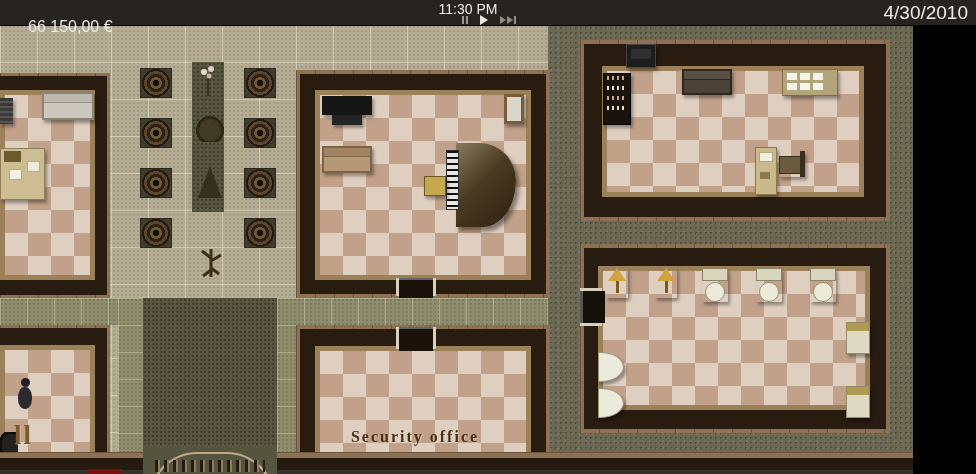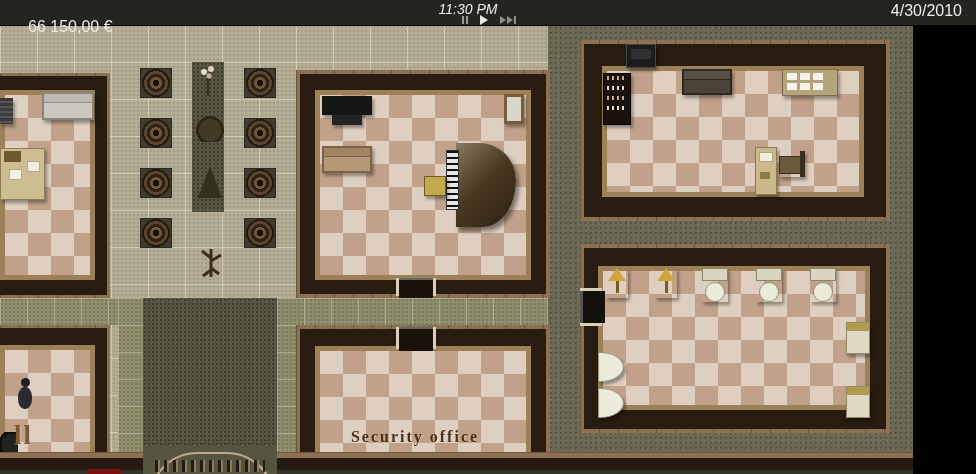--- a/index.html
+++ b/index.html
@@ -31,31 +31,31 @@
   .trim{background-color:#8d7152;
     background-image:linear-gradient(90deg,rgba(0,0,0,.25) 1px,transparent 1px);
     background-size:19px 100%;}
   .trimh{background-color:#8d7152;
     background-image:linear-gradient(rgba(0,0,0,.25) 1px,transparent 1px);
     background-size:100% 19px;}
   
   .topbar{left:0;top:0;width:976px;height:25px;background:#262420;color:#ececec;
     border-bottom:1px solid #000;z-index:50;}
   .money{left:28px;top:18px;font-size:16px;}
-  .clock{left:0;top:1px;width:936px;text-align:center;font-size:14px;font-style:italic;}
+  .clock{left:0;top:1px;width:936px;text-align:center;font-size:14px;}
   .ctrl-row{left:462px;top:15px;width:70px;height:10px;display:flex;gap:12px;align-items:center;}
   .pausebars{display:flex;gap:2px;}
   .pausebars i{display:block;width:2px;height:8px;background:#9a9a92;}
   .tri{width:0;height:0;border-top:5px solid transparent;border-bottom:5px solid transparent;
        border-left:8px solid #e9e9e2;}
   .ffwd{display:flex;align-items:center;gap:1px;}
   .ffwd .t{width:0;height:0;border-top:4px solid transparent;border-bottom:4px solid transparent;
        border-left:6px solid #8f8f86;}
   .ffwd .bar{width:2px;height:8px;background:#8f8f86;}
-  .date{right:14px;top:2px;font-size:16px;}
+  .date{right:8px;top:2px;font-size:19px;}
   
   .fountain{width:32px;height:30px;background-color:#3f3c2d;
     background-image:radial-gradient(circle at 50% 50%,#16100a 0 3px,#6f5836 3px 6px,
       #2c2114 6px 9px,#59462c 9px 12px,#241a0f 12px 14px,transparent 14px);
     box-shadow:0 0 0 1px rgba(0,0,0,.3) inset;}
   .lamp{width:22px;height:30px;}
   .lamp .shade{width:0;height:0;margin:0 auto;border-left:9px solid transparent;
     border-right:9px solid transparent;border-bottom:13px solid #d2a43e;}
   .lamp .stem{width:3px;height:12px;margin:0 auto;background:#7a5c1e;}
   .toilet{width:26px;height:34px;}

